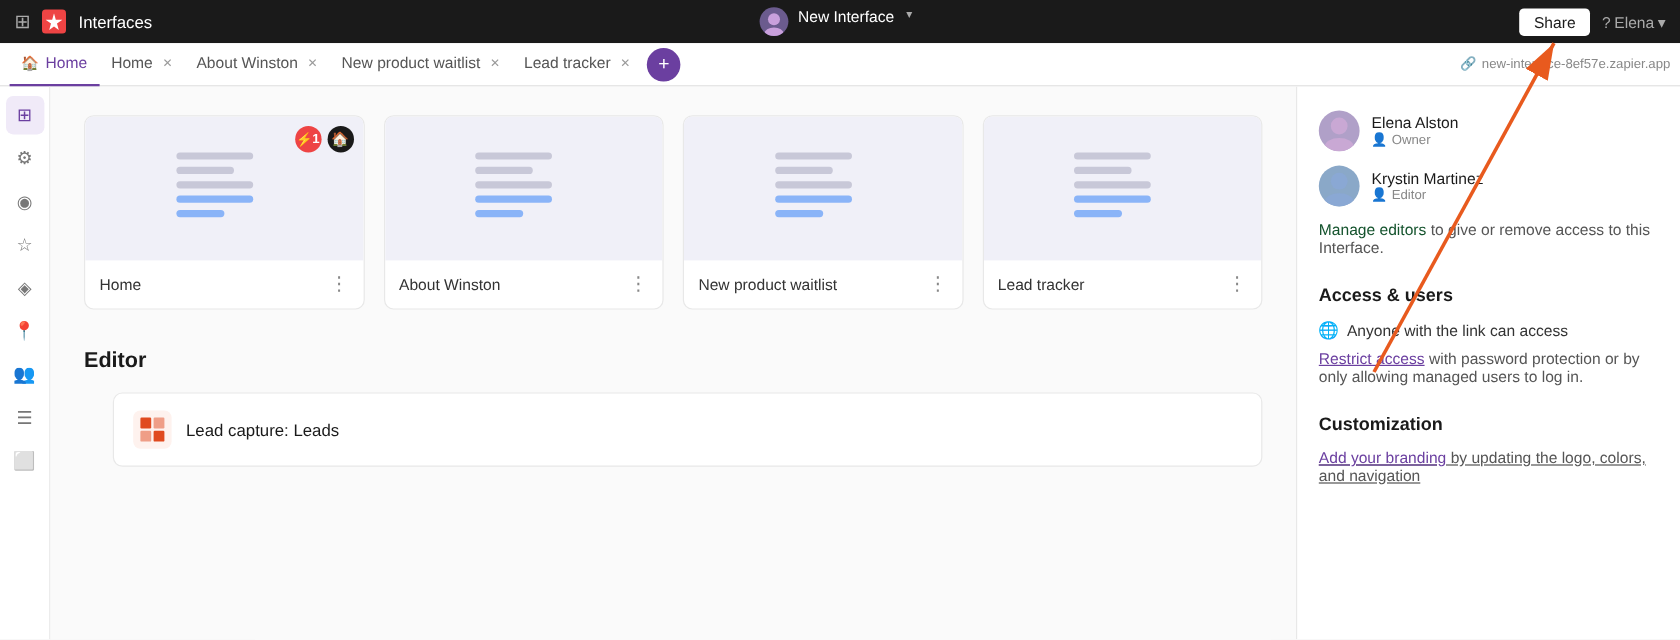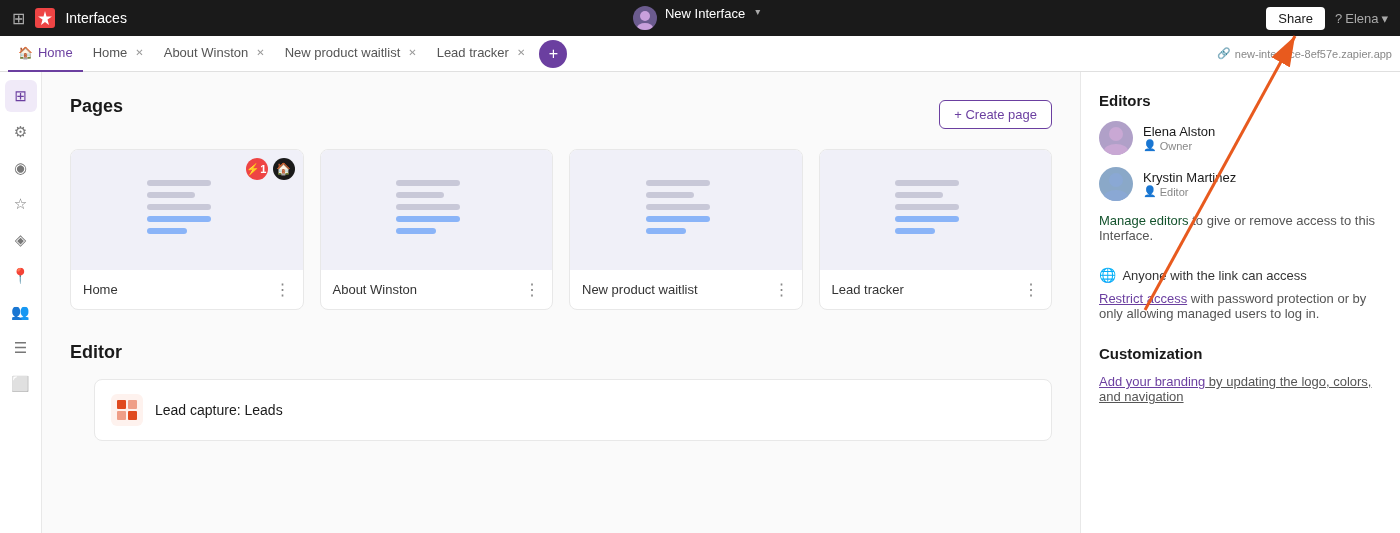--- a/index.html
+++ b/index.html
@@ -262,24 +262,20 @@
     <div class="sidebar-icon">☆</div>
     <div class="sidebar-icon">◈</div>
     <div class="sidebar-icon">📍</div>
     <div class="sidebar-icon">👥</div>
     <div class="sidebar-icon">☰</div>
     <div class="sidebar-icon">⬜</div>
   </div>
 
   <div class="content-area">
 
-    <div class="section-header">
-      <h2 class="section-title">Pages</h2>
-      <button class="btn-create-page">+ Create page</button>
-    </div>
 
     <div class="pages-grid">
 
       <div class="page-card">
         <div class="page-card-thumb">
           <div class="page-card-thumb-inner">
             <div class="thumb-line medium"></div>
             <div class="thumb-line short"></div>
             <div class="thumb-line medium"></div>
             <div class="thumb-line blue medium"></div>
@@ -361,21 +357,20 @@
         </div>
         <span class="table-name">Lead capture: Leads</span>
       </div>
     </div>
 
   </div>
 
   <div class="right-panel">
 
     <div class="panel-section">
-      <div class="panel-section-title">Editors</div>
 
       <div class="editor-item">
         <div class="editor-avatar">
           <svg width="34" height="34" viewBox="0 0 34 34">
               <circle cx="17" cy="13" r="7" fill="#c9a8d4"></circle>
               <ellipse cx="17" cy="30" rx="12" ry="7" fill="#c9a8d4"></ellipse>
             </svg>
         </div>
         <div class="editor-info">
           <div class="editor-name">Elena Alston</div>
@@ -399,20 +394,21 @@
           </div>
         </div>
       </div>
 
       <div style="font-size:13px;color:#555;margin-top:4px;">
         <span class="manage-link">Manage editors</span><span> to give or remove access to this Interface.</span>
       </div>
     </div>
 
     <div class="panel-section">
+      <div class="panel-section-title">Access &amp; users</div>
       <div class="access-row">
         <span class="globe-icon">🌐</span>
         <span>Anyone with the link can access</span>
       </div>
       <div style="font-size:13px;color:#555;">
         <span class="restrict-link">Restrict access</span><span> with password protection or by only allowing managed users to log in.</span>
       </div>
     </div>
 
     <div class="panel-section">

